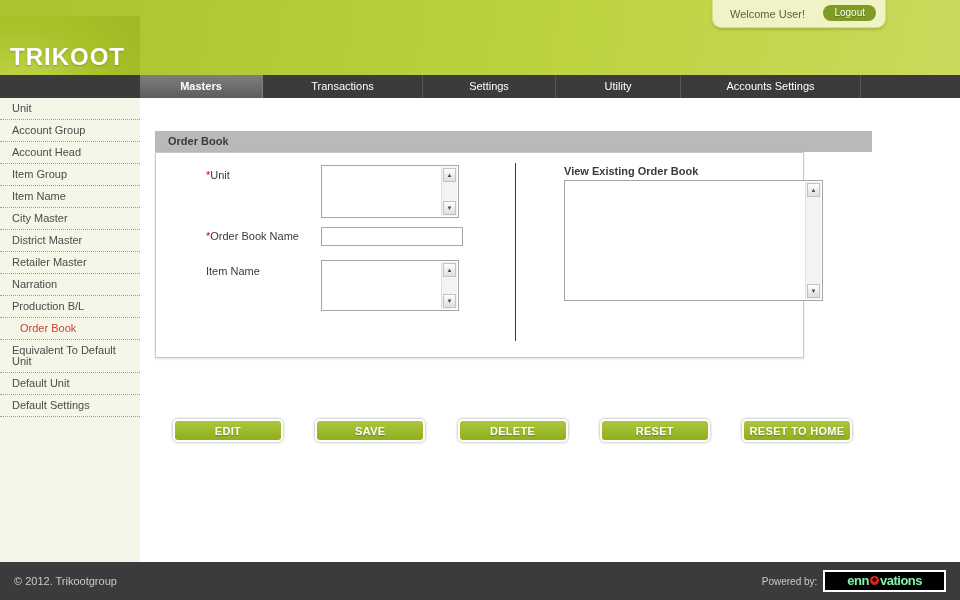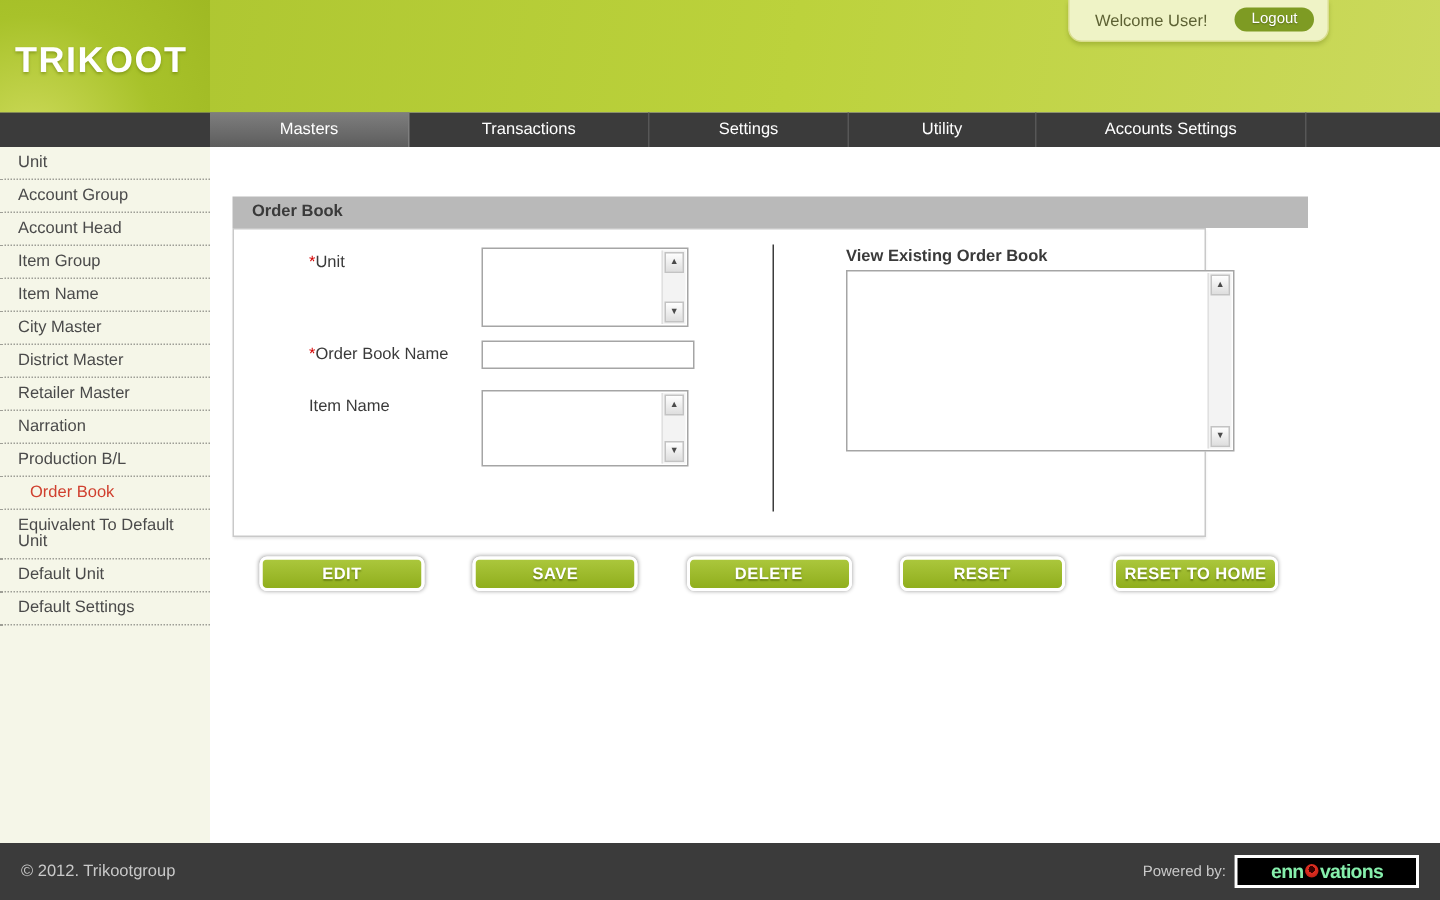--- a/index.html
+++ b/index.html
@@ -3,39 +3,39 @@
 <meta charset="utf-8">
 <style>
   * { margin:0; padding:0; box-sizing:border-box; }
   html,body { background:#e8e8e8; }
   body { font-family:"Liberation Sans", sans-serif; font-size:11px; }
   .page { position:relative; width:960px; height:600px; margin:0 auto; overflow:hidden; background:#fff; }
 
   
   .header { position:absolute; top:0; left:0; width:960px; height:75px;
             background:linear-gradient(100deg,#aac32e 0%,#bcd23c 55%,#cbd95d 100%); }
-  .logo-block { position:absolute; top:0; left:0; width:140px; height:75px;
+  .logo-block { position:absolute; top:16px; left:0; width:140px; height:75px;
                 background:radial-gradient(circle at 15% 125%, #cdda5a 0%, #a8c22a 55%, #9fb923 100%);text-align:right; }
   .logo-text { position:absolute; top:27px; left:10px; color:#fff; font-size:24px; font-weight:bold;
                letter-spacing:1px; text-shadow:0 1px 2px rgba(90,110,0,.45); }
   .welcome-box { position:absolute; top:0; right:74px; width:174px; height:28px;
                  background:#eff3c6; border:1px solid #d9dd8e; border-top:none;
                  border-radius:0 0 9px 9px; box-shadow:0 2px 3px rgba(80,95,0,.25);
                  display:flex; align-items:center; }
   .welcome-text { color:#5d6133; padding-left:17px; }
   .logout-btn { position:absolute; right:9px; top:5px; background:#7e9b23; color:#fff;
                 font-size:10px; border:none; border-radius:8px; padding:2px 11px 3px;
                 cursor:pointer; text-shadow:0 1px 1px rgba(0,0,0,.3); }
 
   
   .nav { position:absolute; top:75px; left:0; width:960px; height:23px; background:#3b3b3b; }
   .nav-tabs { position:absolute; left:140px; top:0; height:23px; display:flex; }
   .nav-tab { height:23px; line-height:23px; text-align:center; color:#fff;
              border-right:1px solid #575757; cursor:pointer; }
-  .nav-tab.t0 { width:133px; } .nav-tab.t1 { width:160px; } .nav-tab.t2 { width:133px; }
+  .nav-tab.t0 { width:123px;font-weight:bold; } .nav-tab.t1 { width:160px; } .nav-tab.t2 { width:133px; }
   .nav-tab.t3 { width:125px; } .nav-tab.t4 { width:180px; }
   .nav-tab.active { background:linear-gradient(#7e7e7e,#5d5d5d); border-right-color:#7e7e7e; }
 
   
   .body-wrap { position:absolute; top:98px; left:0; width:960px; height:464px; display:flex; }
   .sidebar { width:140px; height:464px; background:#f5f6e8; }
   .side-item { padding:5px 4px 5px 12px; color:#4a4a4a; border-bottom:1px dotted #9e9e96;
                cursor:pointer; line-height:11px; }
   .side-item.active { color:#d0402f; padding-left:20px; }
   .main { flex:1; background:#fff; position:relative; }
@@ -62,21 +62,21 @@
                 padding:0 4px; font-family:"Liberation Sans",sans-serif; font-size:11px; }
   .view-label { position:absolute; font-weight:bold; color:#3a3a3a; }
 
   
   .btn-row { position:absolute; left:15px; top:273px; width:715px; display:flex;
              justify-content:space-between; padding:0 18px; }
   .green-btn { width:110px; height:23px; background:linear-gradient(#abc73c,#90ae1d);
                border:2px solid #fff; border-radius:5px; color:#fff; font-weight:bold;
                font-size:11px; letter-spacing:.3px; box-shadow:0 0 3px rgba(0,0,0,.4);
                cursor:pointer; text-shadow:0 1px 1px rgba(70,90,0,.5);
-               font-family:"Liberation Sans",sans-serif; }
+               font-family:"Liberation Sans",sans-serif;margin-top:48px; }
 
   
   .footer { position:absolute; top:562px; left:0; width:960px; height:38px; background:#3b3b3b;
             display:flex; align-items:center; justify-content:space-between; padding:0 14px; }
   .copyright { color:#c9c9c9; }
   .powered { display:flex; align-items:center; gap:6px; }
   .powered-label { color:#c9c9c9; font-size:10px; }
   .enno-logo { background:#000; border:2px solid #fff; color:#86efac; font-weight:bold;
                font-size:13px; padding:1px 22px 2px; letter-spacing:-0.5px;
                display:flex; align-items:center;justify-content:space-between; }

